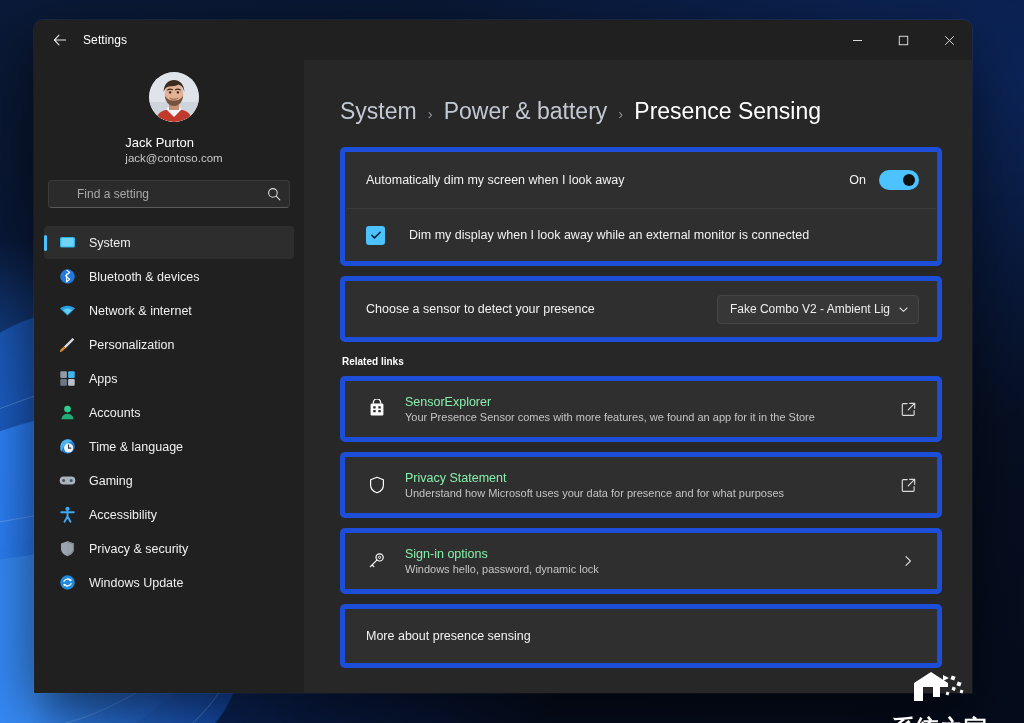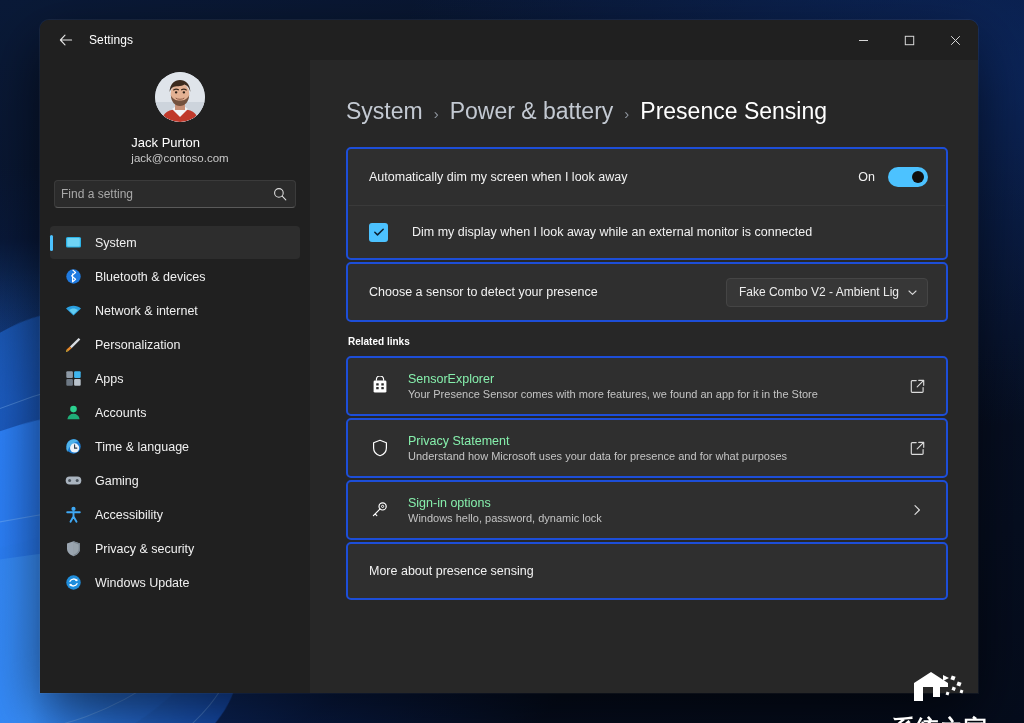--- a/index.html
+++ b/index.html
@@ -51,21 +51,21 @@
     border: 1px solid rgba(150,200,255,.35);
     border-radius: 50% 40% 55% 45% / 60% 50% 50% 40%;
     background: transparent;
   }
   #edge-a { left: -150px; top: 400px; width: 400px; height: 320px; transform: rotate(-20deg); }
   #edge-b { left: -200px; top: 520px; width: 440px; height: 280px; transform: rotate(-10deg); }
 
   
   #settings-window {
     position: absolute;
-    left: 40px; top: 20px;
+    left: 34px; top: 20px;
     width: 938px; height: 673px;
     background: #202020;
     border-radius: 9px 9px 0 0;
     box-shadow: 0 22px 60px rgba(0,0,0,.62), 0 0 0 1px rgba(255,255,255,.07);
     overflow: hidden;
     display: flex;
     flex-direction: column;
   }
 
   
@@ -136,21 +136,21 @@
 
   #search-wrap {
     margin: 2px 4px 18px 4px;
     height: 28px;
     background: #2b2b2b;
     border: 1px solid #3b3b3b;
     border-bottom-color: #5a5a5a;
     border-radius: 4px;
     display: flex;
     align-items: center;
-    padding: 0 8px 0 6px;
+    padding: 0 8px 0 28px;
   }
   #search-input {
     flex: 1;
     background: transparent;
     border: none;
     outline: none;
     color: #e8e8e8;
     font-family: "Liberation Sans", sans-serif;
     font-size: 12px;
   }
@@ -197,23 +197,23 @@
     align-items: center;
     gap: 11px;
     padding: 38px 0 22px 0;
   }
   .crumb-link { font-size: 23px; color: #c3c9d2; font-weight: 400; }
   .crumb-sep { font-size: 15px; color: #8e949d; padding-top: 4px; }
   .crumb-current { font-size: 23px; color: #ffffff; font-weight: 400; text-align: center; }
 
   .card {
     background: #2f2f2f;
-    border: 2px solid #1d4ed8;
+    border: 5px solid #1d4ed8;
     border-radius: 5px;
-    margin-bottom: 2px;
+    margin-bottom: 10px;
   }
   .card-row {
     min-height: 56px;
     display: flex;
     align-items: center;
     padding: 0 18px 0 21px;
   }
   .card-divider { height: 1px; background: #3a3a3a; margin: 0 1px; }
 
   .row-label { font-size: 12.5px; color: #f2f2f2; }

